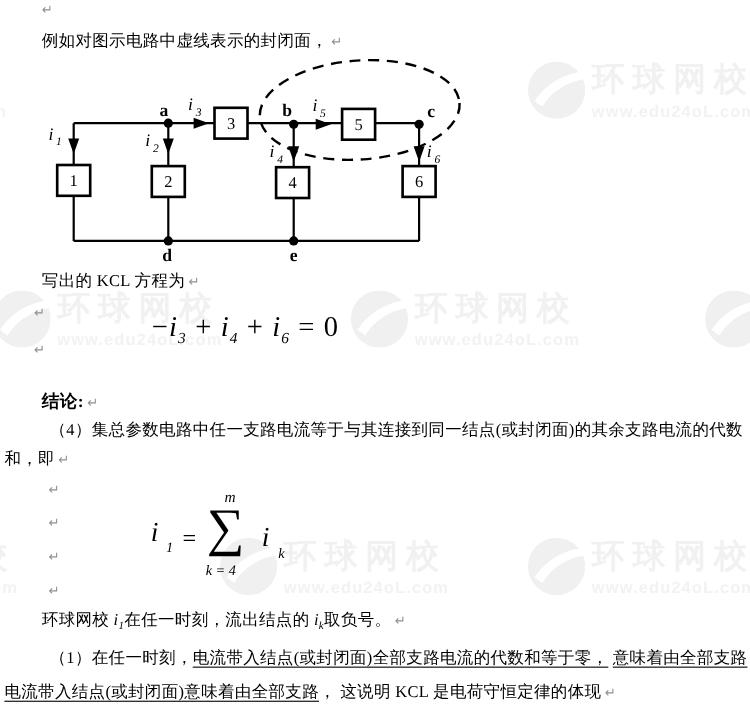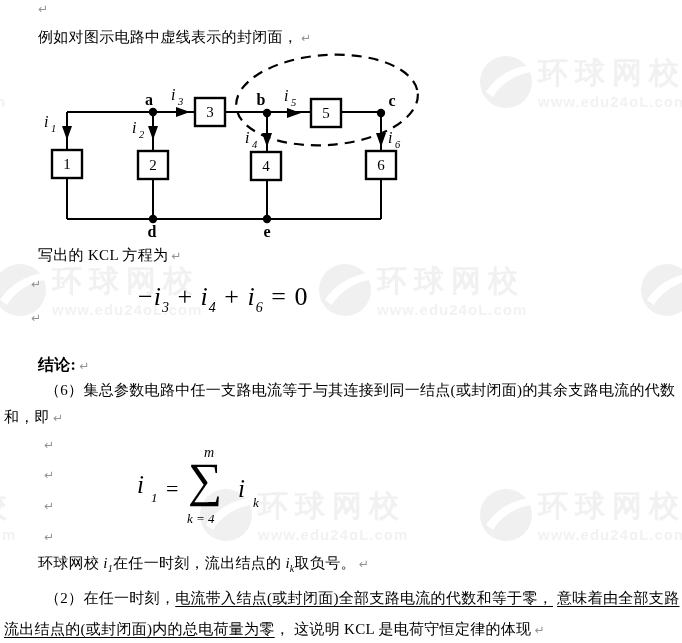--- a/index.html
+++ b/index.html
@@ -209,21 +209,21 @@
   <span>+</span>
   <span class="it">i</span><span class="sub">4</span>
   <span>+</span>
   <span class="it">i</span><span class="sub">6</span>
   <span>= 0</span>
 </div>
 <div class="abs pil" style="left:31px;top:311px">↵</div>
 
 <div class="abs txt bold" style="left:38px;top:355px"><span>结论:</span><span class="pil-in" style="font-weight:normal">↵</span></div>
 
-<div class="abs txt" style="left:45px;top:381px">（6）集总参数电路中任一支路电流等于与其连接到同一结点(或封闭面)的其余支路电流的代数</div>
+<div class="abs txt" style="left:45px;top:381px">（4）集总参数电路中任一支路电流等于与其连接到同一结点(或封闭面)的其余支路电流的代数</div>
 <div class="abs txt" style="left:4px;top:408px"><span>和，即</span><span class="pil-in">↵</span></div>
 
 <div class="abs pil" style="left:44px;top:438px">↵</div>
 <div class="abs pil" style="left:44px;top:468px">↵</div>
 <div class="abs pil" style="left:44px;top:499px">↵</div>
 <div class="abs pil" style="left:44px;top:530px">↵</div>
 
 <div class="abs f2" style="left:130px;top:445px;width:160px;height:92px">
   <span class="it" style="left:7px;top:26px;font-size:25px">i</span>
   <span class="it" style="left:21px;top:45px;font-size:13px">1</span>
@@ -233,17 +233,17 @@
   <span class="it" style="left:57px;top:66px;font-size:13px">k = 4</span>
   <span class="it" style="left:108px;top:30px;font-size:25px">i</span>
   <span class="it" style="left:123px;top:50px;font-size:13px">k</span>
 </div>
 
 <div class="abs txt" style="left:38px;top:554px">
   <span>环球网校 </span><span class="it">i</span><span class="sub">1</span><span>在任一时刻，流出结点的 </span><span class="it">i</span><span class="sub">k</span><span>取负号。</span><span class="pil-in">↵</span>
 </div>
 
 <div class="abs txt" style="left:45px;top:589px">
-  <span>（2）在任一时刻，</span><span class="u">电流带入结点(或封闭面)全部支路电流的代数和等于零，</span><span> </span><span class="u">意味着由全部支路</span>
+  <span>（1）在任一时刻，</span><span class="u">电流带入结点(或封闭面)全部支路电流的代数和等于零，</span><span> </span><span class="u">意味着由全部支路</span>
 </div>
 <div class="abs txt" style="left:4px;top:620px">
-  <span class="u">流出结点的(或封闭面)内的总电荷量为零</span><span>， 这说明 KCL 是电荷守恒定律的体现</span><span class="pil-in">↵</span>
+  <span class="u">电流带入结点(或封闭面)意味着由全部支路</span><span>， 这说明 KCL 是电荷守恒定律的体现</span><span class="pil-in">↵</span>
 </div>
 
 </body></html>

